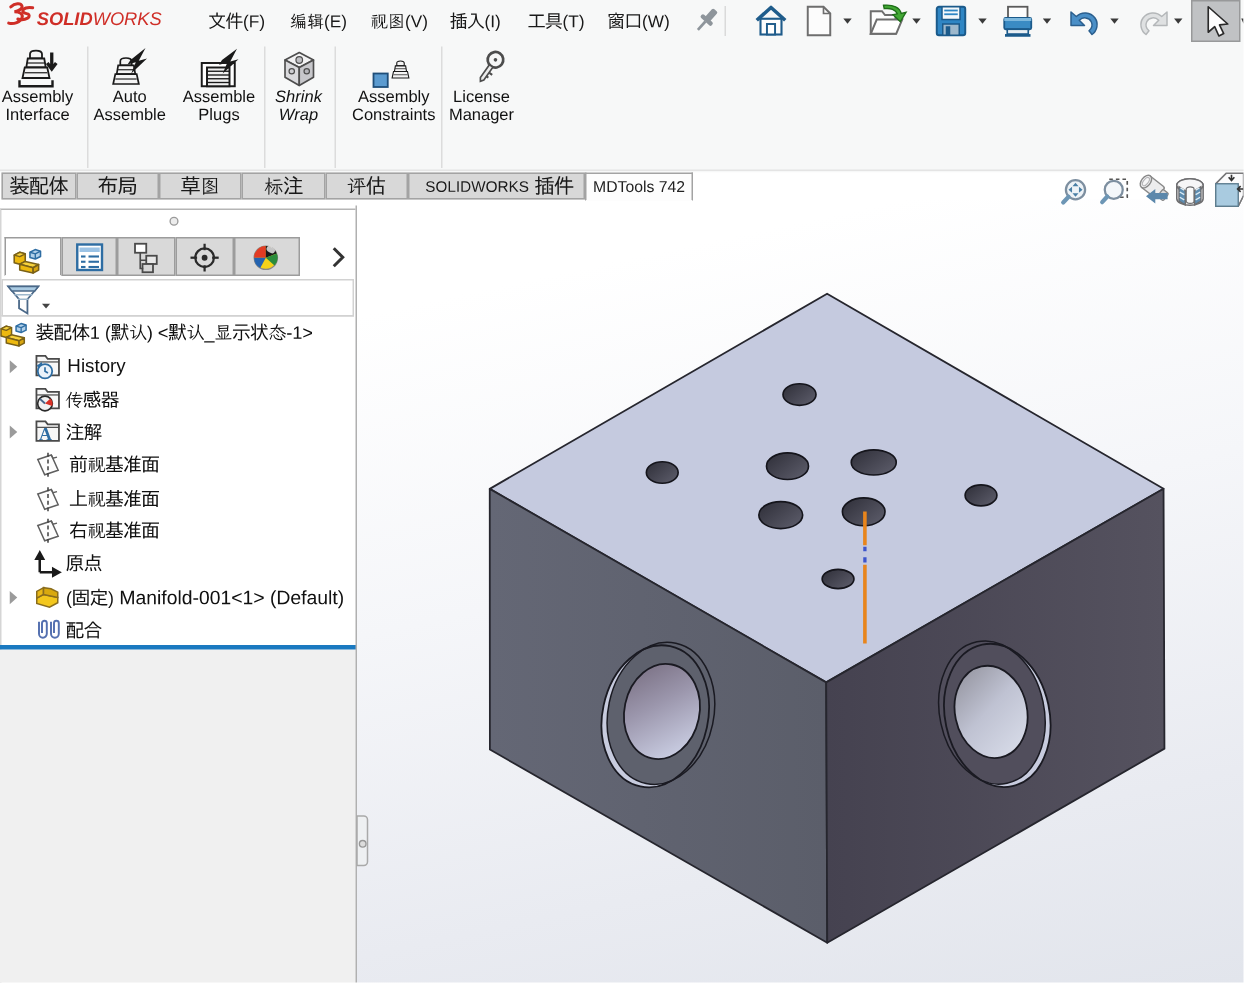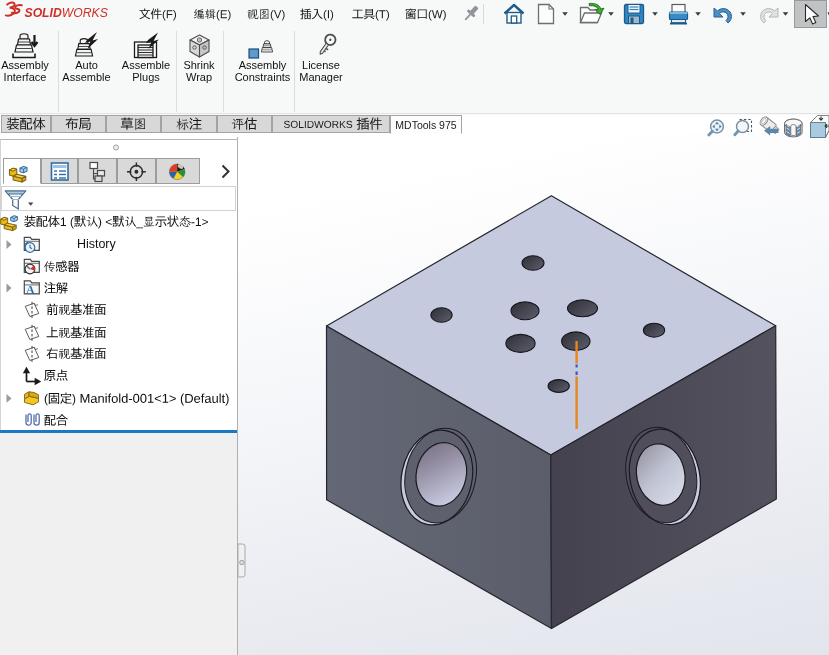--- a/index.html
+++ b/index.html
@@ -27,37 +27,37 @@
 <div class="abs" id="panelgrey"></div>
 <div class="abs" id="blueline"></div>
 <div class="abs" id="paneldiv"></div>
 <div class="tab" style="left:1px;width:50px;"></div>
 <div class="tab" style="left:51px;width:55px;"></div>
 <div class="tab" style="left:106px;width:55px;"></div>
 <div class="tab" style="left:161px;width:56px;"></div>
 <div class="tab" style="left:217px;width:55px;"></div>
 <div class="tab" style="left:272px;width:118px;"></div>
 <div class="tab active" style="left:390px;width:72px;"></div>
-<div class="lbl" style="left:390px;top:119px;width:72px;font-size:10.5px;color:#222;">MDTools 975</div>
+<div class="lbl" style="left:390px;top:119px;width:72px;font-size:10.5px;color:#222;">MDTools 742</div>
 <div class="ptab active" style="left:2.5px;width:38.3px;"></div>
 <div class="ptab" style="left:40.8px;width:37.6px;"></div>
 <div class="ptab" style="left:78.4px;width:38.3px;"></div>
 <div class="ptab" style="left:116.7px;width:39.2px;"></div>
 <div class="ptab" style="left:155.9px;width:43.9px;"></div>
 <div class="lbl" style="left:-20px;top:59px;width:90px;">Assembly<br>Interface</div>
 <div class="lbl" style="left:41.5px;top:59px;width:90px;text-align:center;">Auto<br>Assemble</div>
 <div class="lbl" style="left:101px;top:59px;width:90px;">Assemble<br>Plugs</div>
-<div class="lbl" style="left:154px;top:59px;width:90px;">Shrink<br>Wrap</div>
+<div class="lbl" style="left:154px;top:59px;width:90px;font-style:italic;">Shrink<br>Wrap</div>
 <div class="lbl" style="left:217.5px;top:59px;width:90px;">Assembly<br>Constraints</div>
 <div class="lbl" style="left:276px;top:59px;width:90px;">License<br>Manager</div>
 <div class="sep" style="left:57.5px;"></div>
 <div class="sep" style="left:175.5px;"></div>
 <div class="sep" style="left:222.5px;"></div>
 <div class="sep" style="left:294px;"></div>
-<div class="ltext" style="left:44.9px;top:237px;margin-left:32px;">History</div>
+<div class="ltext" style="left:44.9px;top:237px;">History</div>
 <svg class="abs" style="left:0;top:0" width="829" height="655" viewBox="0 0 829 655">
 <defs>
 <linearGradient id="holeg" x1="0" y1="0.1" x2="1" y2="0.9">
  <stop offset="0" stop-color="#30303a"></stop>
         <stop offset="1" stop-color="#5d5d6b"></stop>
 </linearGradient>
 <linearGradient id="lface" x1="0" y1="0" x2="1" y2="0">
  <stop offset="0" stop-color="#646775"></stop>
         <stop offset="1" stop-color="#5b5e6a"></stop>
 </linearGradient>

